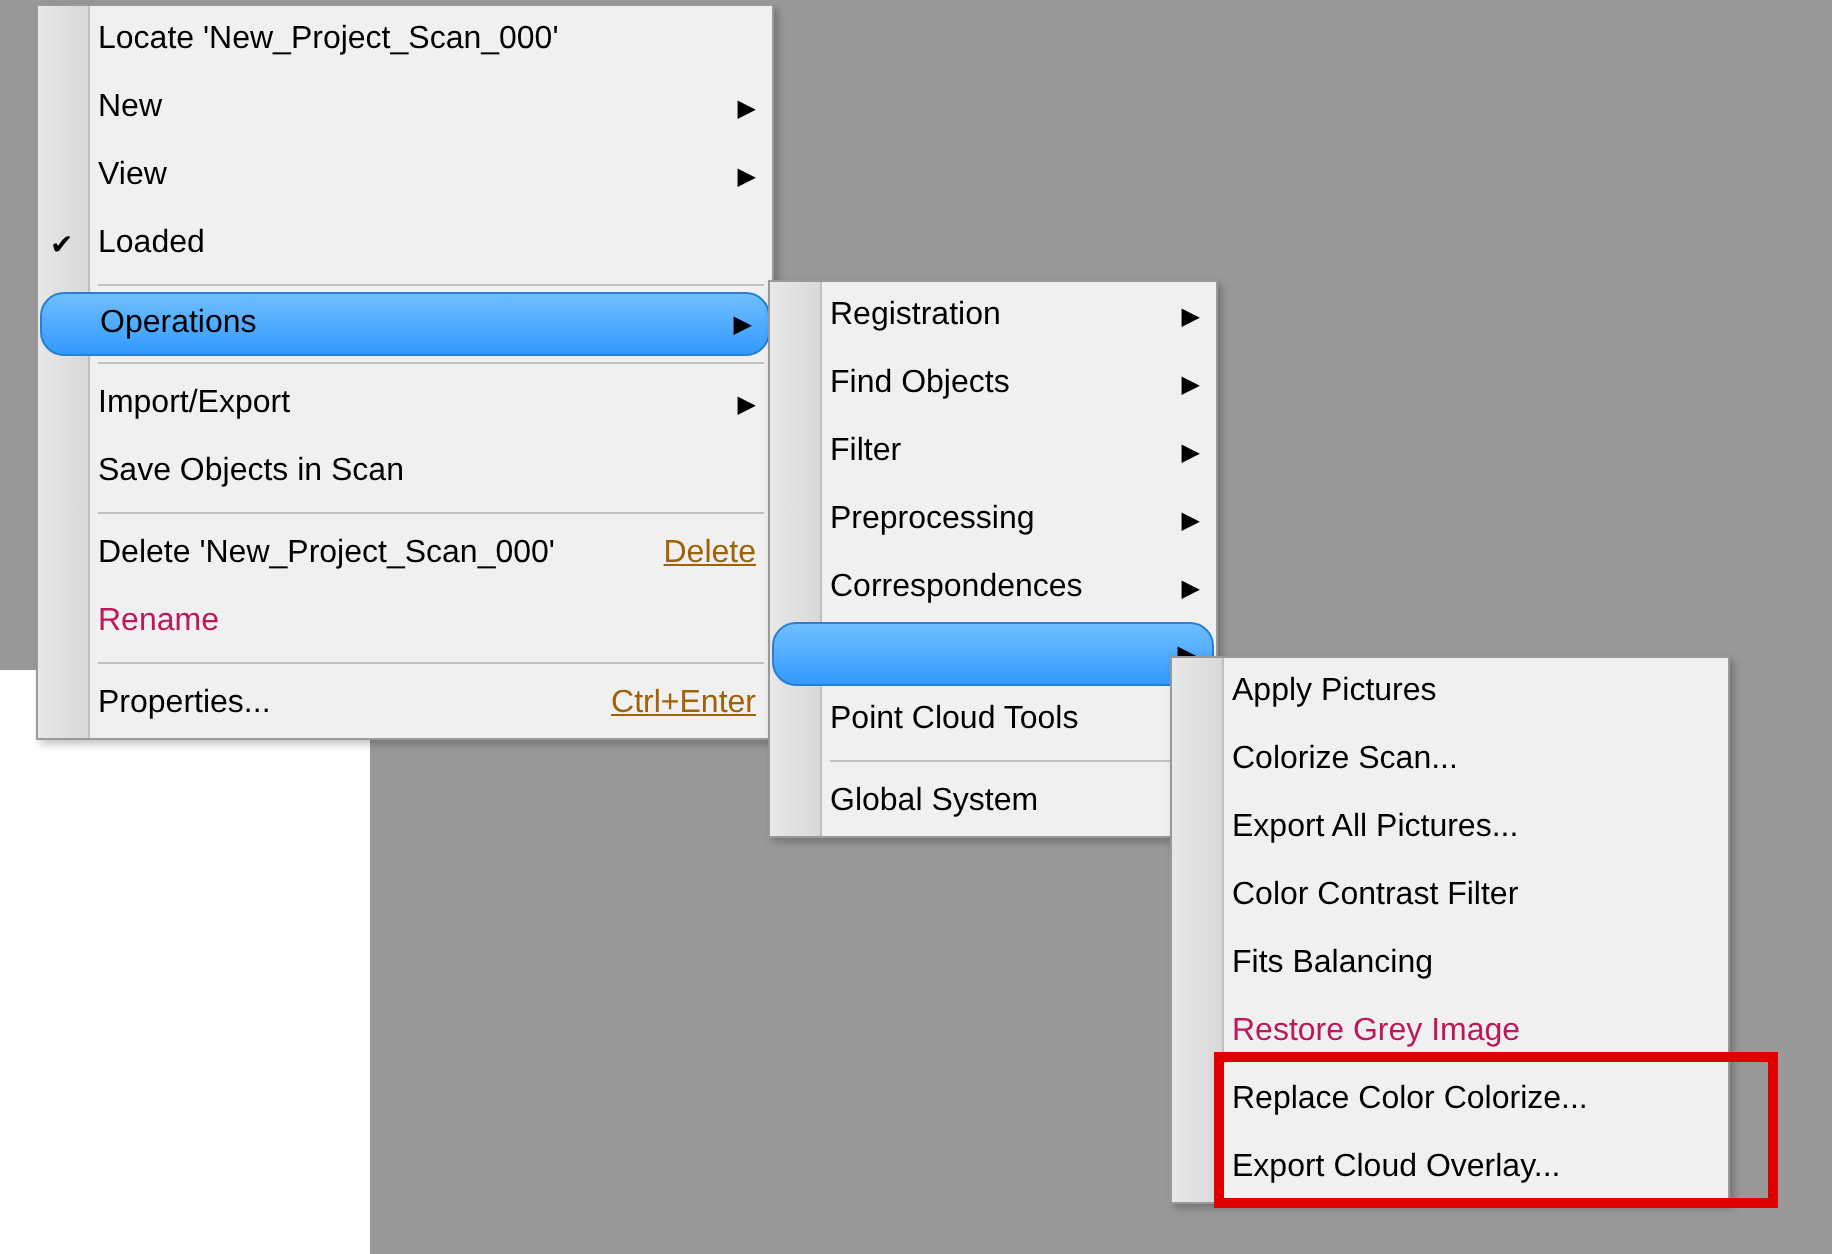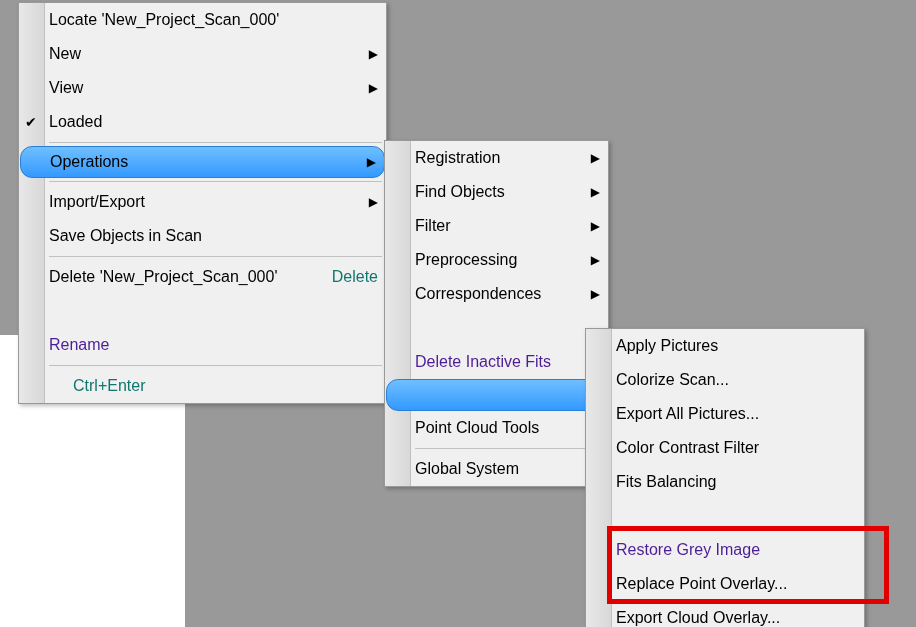--- a/index.html
+++ b/index.html
@@ -38,29 +38,29 @@
     }
     .menu-item.highlight {
       background: linear-gradient(#6fbfff, #3399ff);
       border: 1px solid #2a7fd4;
       border-radius: 12px;
       margin: 0 1px;
       height: 32px;
       padding-left: 29px;
     }
     .menu-item.disabled {
-      color: #4c1d95;
-      margin-top: 34px;
+      color: #be185d;
     }
     .menu-item .label {
       flex: 1;
     }
     .menu-item .shortcut {
       margin-left: 24px;
-      color: #0f766e;
+      color: #a16207;
+      text-decoration: underline;
     }
     .menu-item .arrow {
       margin-left: auto;
       font-size: 12px;
       padding-left: 20px;
     }
     .menu-item .check {
       position: absolute;
       left: 6px;
       font-size: 14px;
@@ -126,20 +126,21 @@
   <div class="separator"></div>
   <div class="menu-item">
     <span class="label">Delete 'New_Project_Scan_000'</span>
     <span class="shortcut">Delete</span>
   </div>
   <div class="menu-item disabled">
     <span class="label">Rename</span>
   </div>
   <div class="separator"></div>
   <div class="menu-item">
+    <span class="label">Properties...</span>
     <span class="shortcut">Ctrl+Enter</span>
   </div>
 </div>
 
 <div class="menu menu2">
   <div class="gutter"></div>
   <div class="menu-item">
     <span class="label">Registration</span>
     <span class="arrow">▶</span>
   </div>
@@ -152,23 +153,20 @@
     <span class="arrow">▶</span>
   </div>
   <div class="menu-item">
     <span class="label">Preprocessing</span>
     <span class="arrow">▶</span>
   </div>
   <div class="menu-item">
     <span class="label">Correspondences</span>
     <span class="arrow">▶</span>
   </div>
-  <div class="menu-item disabled">
-    <span class="label">Delete Inactive Fits</span>
-  </div>
   <div class="menu-item highlight">
     <span class="arrow">▶</span>
   </div>
   <div class="menu-item">
     <span class="label">Point Cloud Tools</span>
     <span class="arrow">▶</span>
   </div>
   <div class="separator"></div>
   <div class="menu-item">
     <span class="label">Global System</span>
@@ -190,20 +188,20 @@
   <div class="menu-item">
     <span class="label">Color Contrast Filter</span>
   </div>
   <div class="menu-item">
     <span class="label">Fits Balancing</span>
   </div>
   <div class="menu-item disabled">
     <span class="label">Restore Grey Image</span>
   </div>
   <div class="menu-item">
-    <span class="label">Replace Point Overlay...</span>
+    <span class="label">Replace Color Colorize...</span>
   </div>
   <div class="menu-item">
     <span class="label">Export Cloud Overlay...</span>
   </div>
 </div>
 
 <div class="highlight-box" style="left:607px; top:526px; width:282px; height:78px;"></div>
 
 </body></html>

